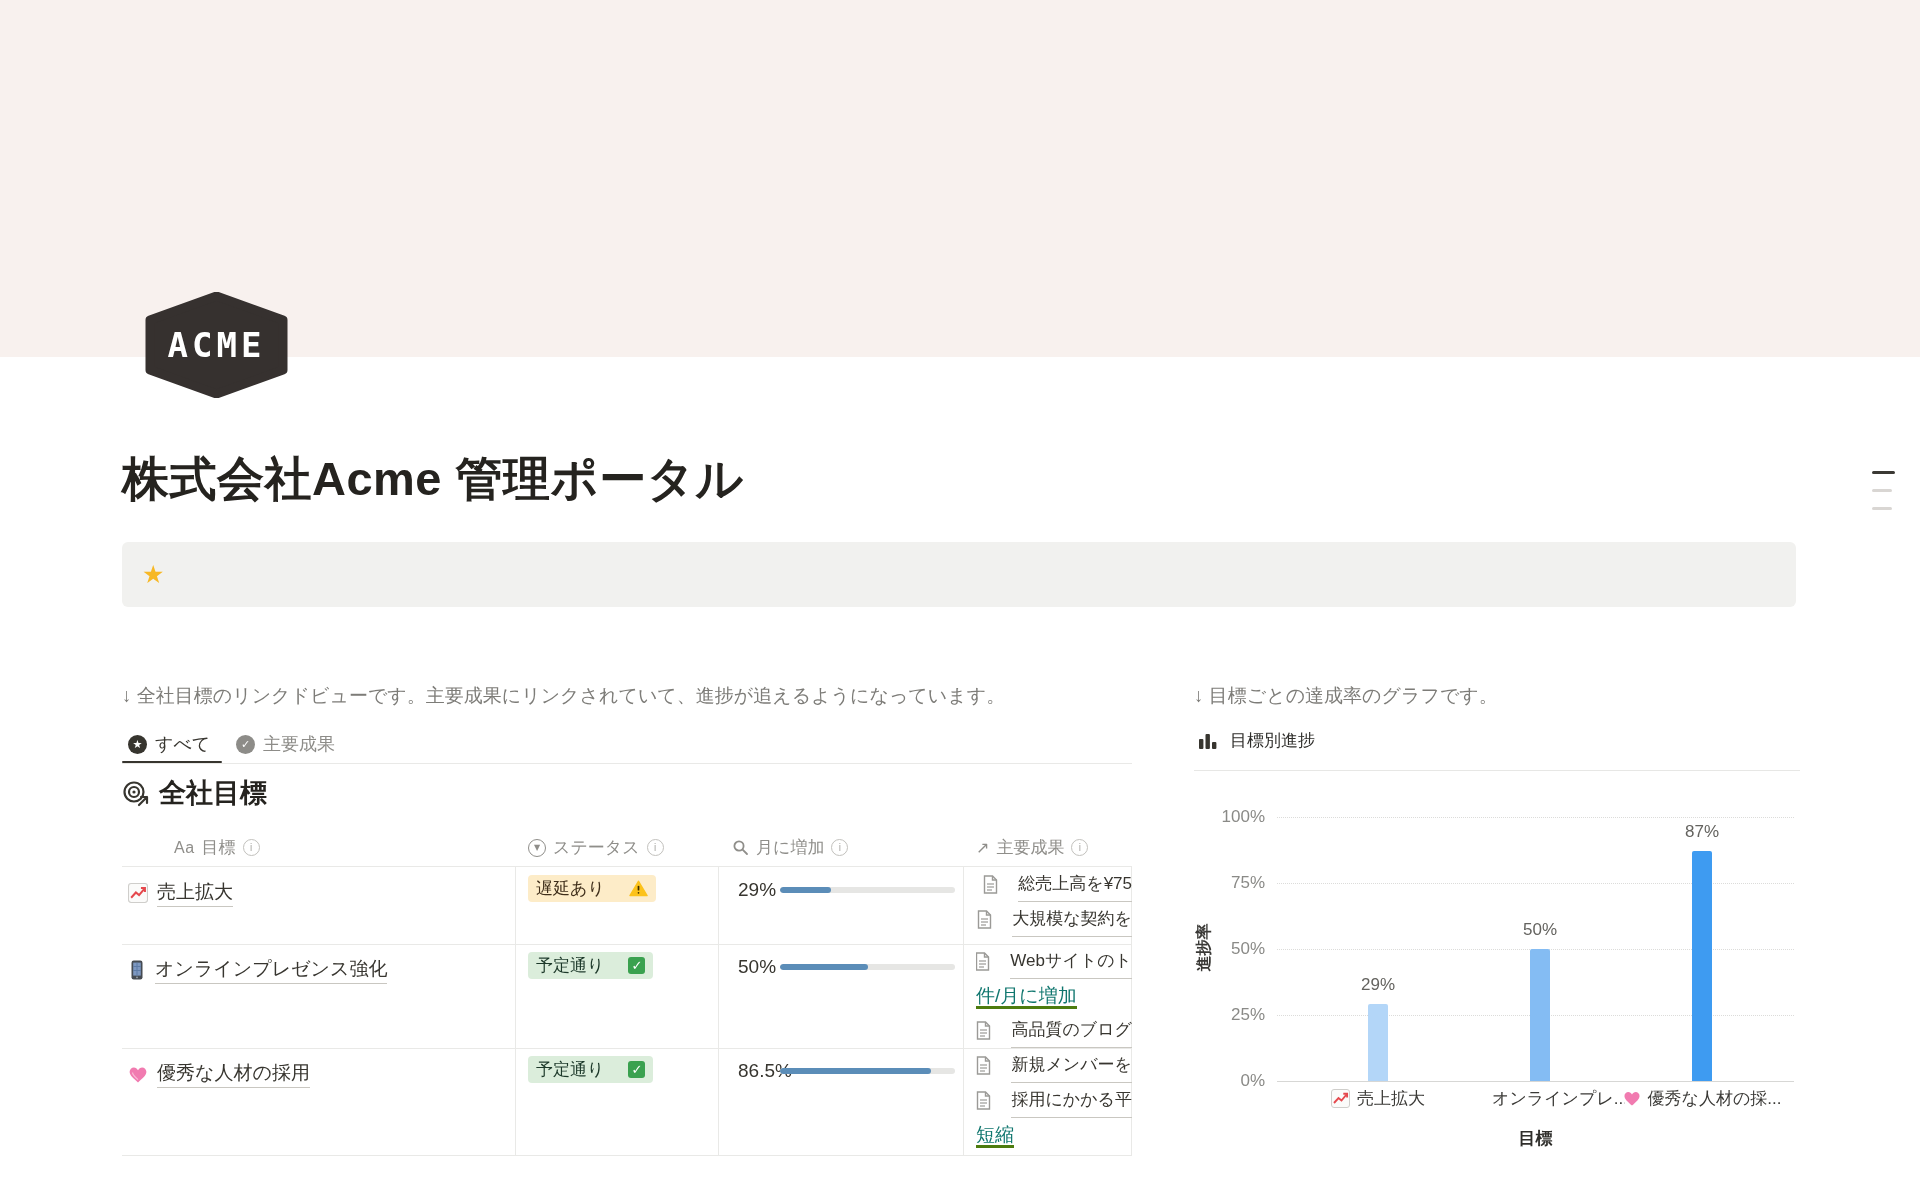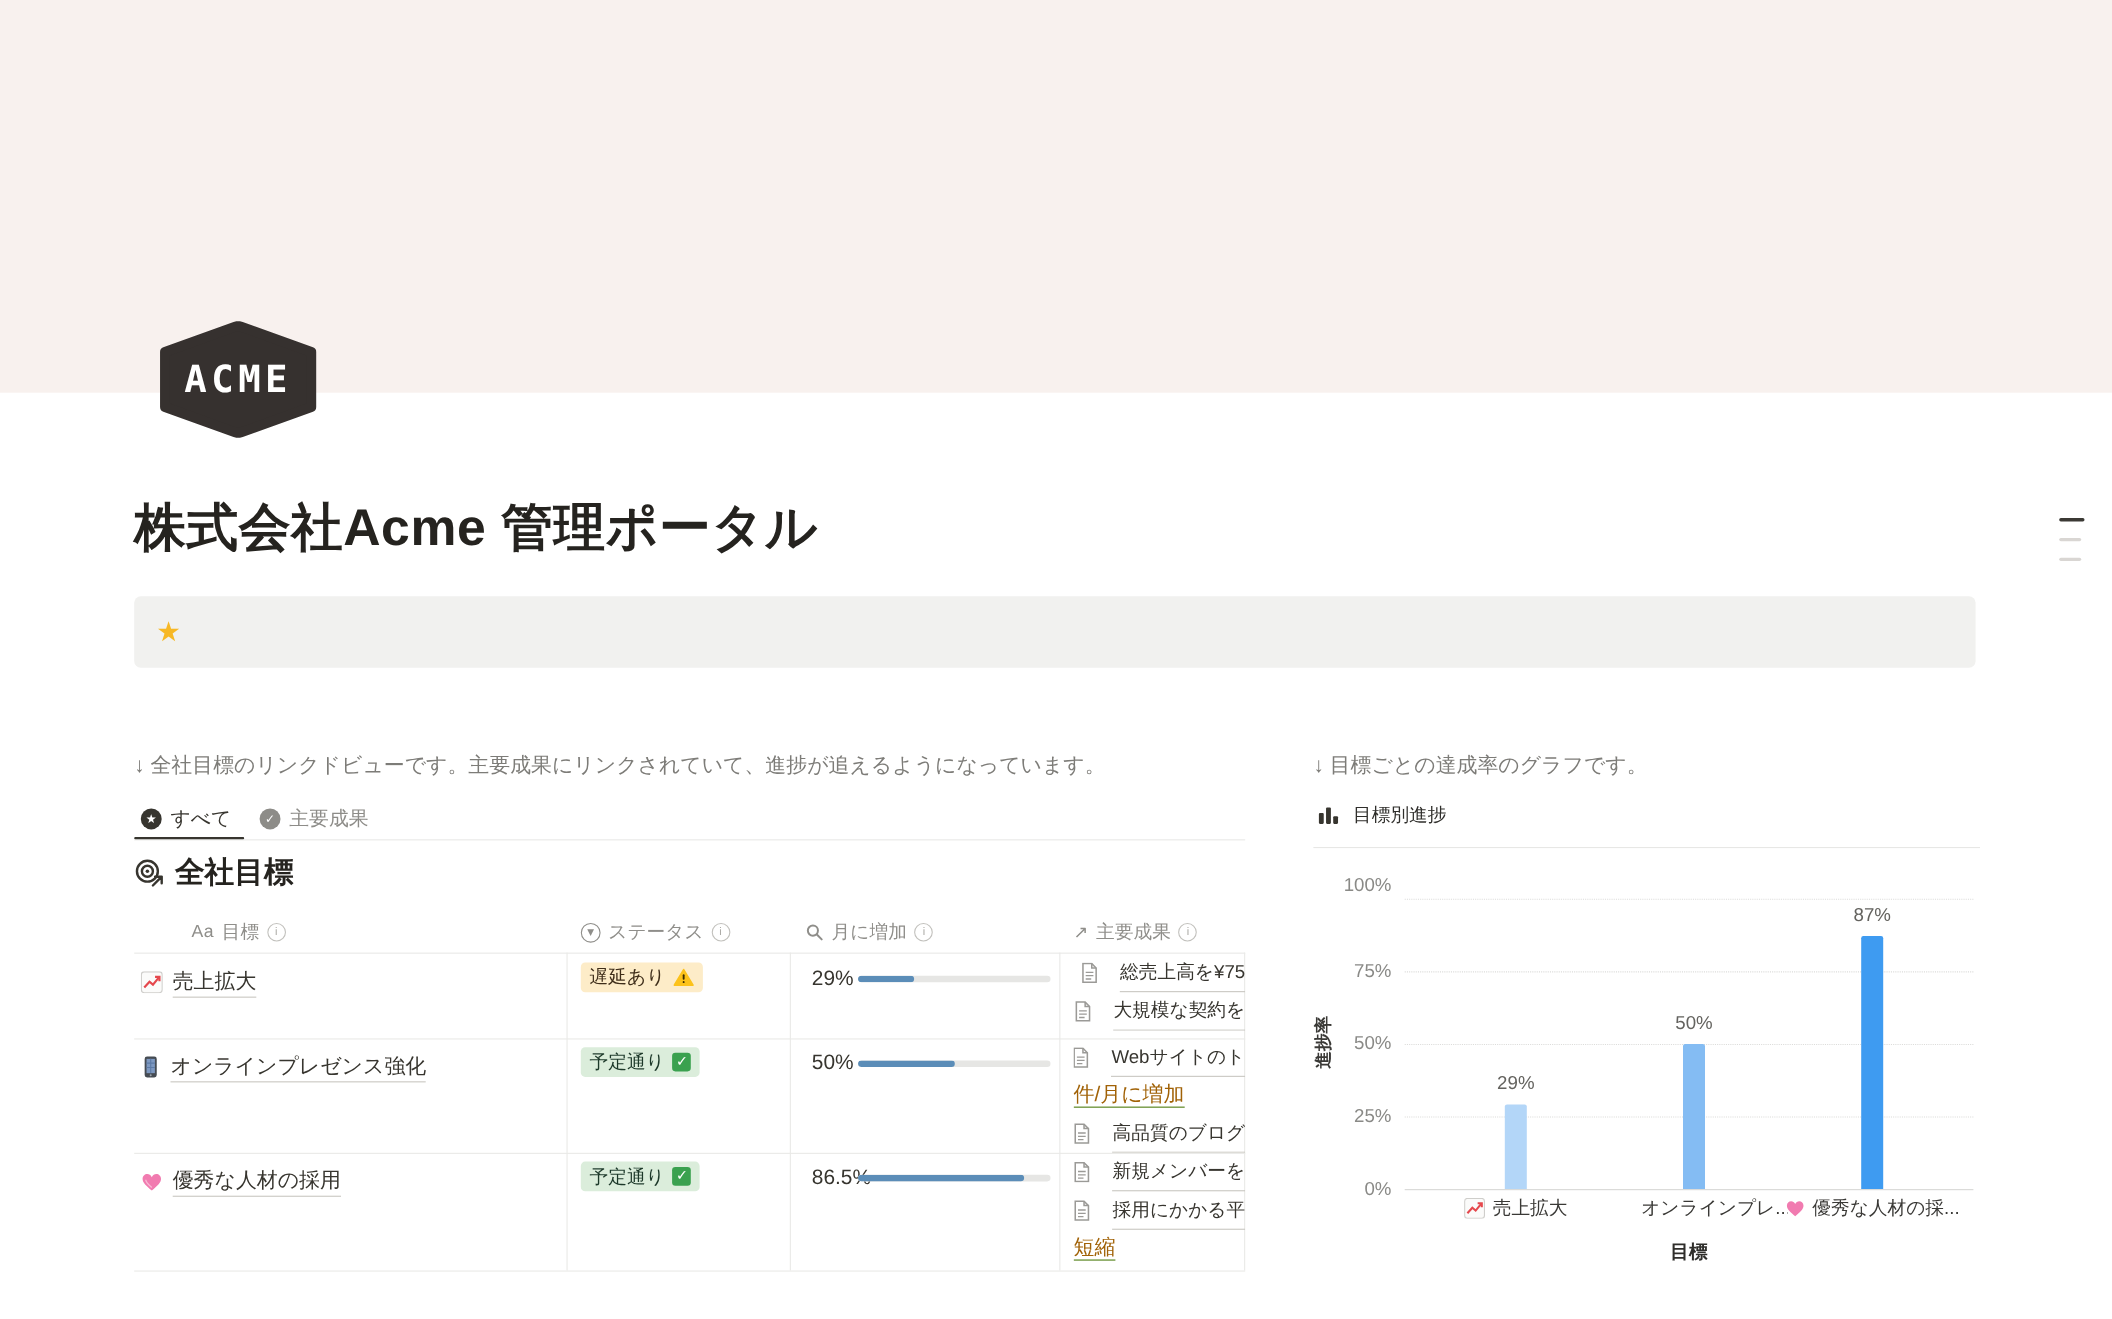--- a/index.html
+++ b/index.html
@@ -58,38 +58,38 @@
   .select-icon{width:16px;height:16px;border-radius:50%;border:1.4px solid #8f8e8a;color:#8f8e8a;font-size:8px;
     display:inline-flex;align-items:center;justify-content:center;line-height:1;font-family:"DejaVu Sans",sans-serif;}
   .rel-arrow{font-size:16px;color:#8f8e8a;font-family:"DejaVu Sans",sans-serif;}
 
   .grid-h{position:absolute;left:0;width:1010px;height:1px;background:#e9e9e7;}
   .grid-v{position:absolute;top:183px;width:1px;height:289px;background:#e9e9e7;}
 
   .trow{position:absolute;left:0;width:1010px;}
   .cell-goal{position:absolute;left:6px;top:12px;display:flex;align-items:center;gap:9px;font-size:19px;}
   .goal-link{color:#37352f;border-bottom:1px solid #c9c7c1;padding-bottom:1px;cursor:pointer;}
-  .badge{position:absolute;left:406px;top:8px;height:27px;display:inline-flex;align-items:center;gap:7px;
+  .badge{position:absolute;left:406px;top:8px;height:27px;display:inline-flex;align-items:center;gap:24px;
     padding:0 8px;border-radius:4px;font-size:17px;}
   .badge-warning{background:#fdecc8;color:#3f2e1a;}
   .badge-ok{background:#dbeddb;color:#1c3829;}
   .badge .icon-ok{display:none;}
   .badge-ok .icon-ok{display:inline-flex;}
   .check-sq{width:17px;height:17px;border-radius:3px;background:#3aa14f;color:#fff;font-size:13px;font-weight:700;
     display:inline-flex;align-items:center;justify-content:center;font-family:"DejaVu Sans",sans-serif;}
   .cell-prog{position:absolute;left:616px;top:12px;display:flex;align-items:center;font-size:19px;color:#37352f;}
   .prog-label{width:42px;}
   .prog-track{position:absolute;left:658px;top:20px;width:175px;height:6px;border-radius:3px;background:#e6e6e4;overflow:hidden;}
   .prog-fill{height:6px;border-radius:3px;background:#5b8db8;}
   .cell-results{position:absolute;left:854px;top:0;width:156px;overflow:hidden;}
   .result-link{display:flex;align-items:flex-start;gap:20px;font-size:17px;line-height:34px;white-space:nowrap;cursor:pointer;justify-content:flex-end;}
   .result-link .pg{margin-top:8px;flex:0 0 auto;}
   .rl-text{color:#37352f;border-bottom:1px solid #c9c7c1;}
   .rl-cont{font-size:19px;line-height:34px;white-space:nowrap;}
-  .rl-cont span{color:#a16207;border-bottom:1px solid #4d7c0f;}
+  .rl-cont span{color:#0f766e;border-bottom:3px solid #4d7c0f;}
 
   
   .chart-head{position:absolute;left:4px;top:46px;display:flex;align-items:center;gap:12px;font-size:17px;color:#2f2e2b;}
   .chart-divider{position:absolute;left:0;top:87px;width:606px;height:1px;background:#e7e7e5;}
   .ytick{position:absolute;width:71px;text-align:right;font-size:17px;color:#8a8a87;right:auto;}
   .gridline{position:absolute;left:83px;width:517px;height:0;border-top:1px dotted #dcdcda;}
   .gridline.base{border-top:1px solid #d7d7d5;}
   .y-title{position:absolute;left:-14px;top:254px;font-size:16px;font-weight:600;color:#3a3936;transform:rotate(-90deg);}
   .bar{position:absolute;width:20px;border-radius:2px 2px 0 0;}
   .bar-value{position:absolute;width:80px;text-align:center;font-size:17px;color:#64635f;}
@@ -339,21 +339,21 @@
     <div class="chart-head">
       <svg width="20" height="18" viewBox="0 0 20 18">
         <rect x="1" y="7" width="4.4" height="10" rx="1" fill="#37352f"></rect>
         <rect x="7.5" y="2" width="4.4" height="15" rx="1" fill="#37352f"></rect>
         <rect x="14" y="10" width="4.4" height="7" rx="1" fill="#37352f"></rect>
       </svg>
       <span>目標別進捗</span>
     </div>
     <div class="chart-divider"></div>
 
-    <div class="ytick" style="top:112px;left:0;">100%</div>
+    <div class="ytick" style="top:124px;left:0;">100%</div>
     <div class="ytick" style="top:190px;left:0;">75%</div>
     <div class="ytick" style="top:256px;left:0;">50%</div>
     <div class="ytick" style="top:322px;left:0;">25%</div>
     <div class="ytick" style="top:388px;left:0;">0%</div>
 
     <div class="gridline" style="top:134px;"></div>
     <div class="gridline" style="top:200px;"></div>
     <div class="gridline" style="top:266px;"></div>
     <div class="gridline" style="top:332px;"></div>
     <div class="gridline base" style="top:398px;"></div>

